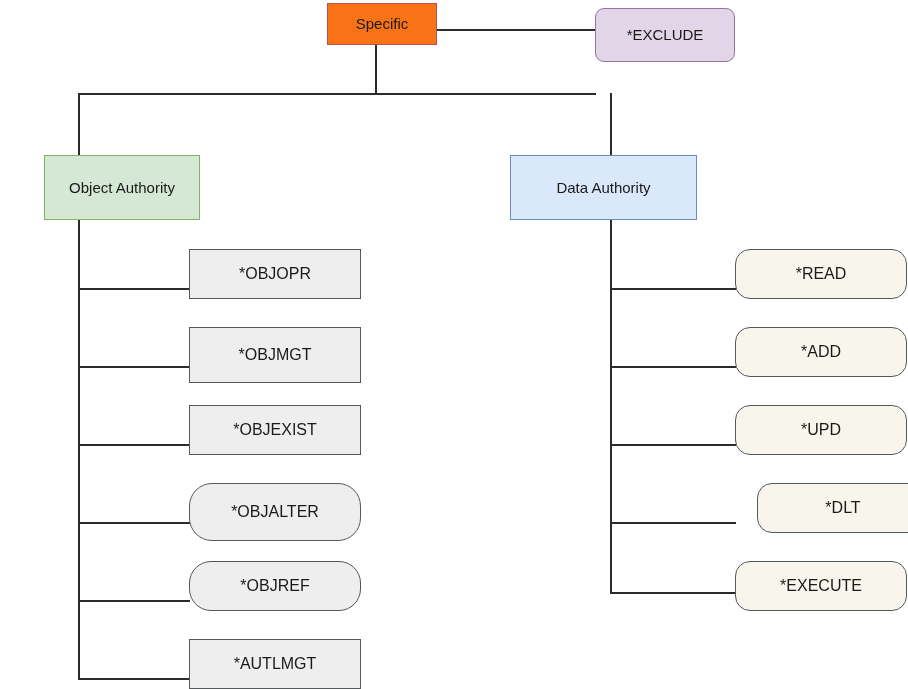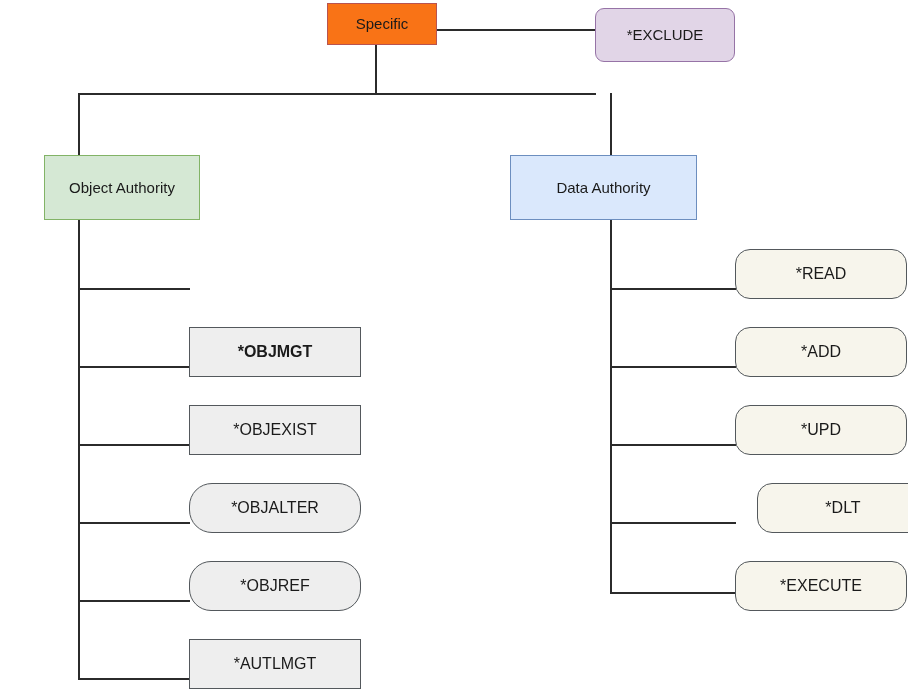--- a/index.html
+++ b/index.html
@@ -110,27 +110,30 @@
   </div>
 
   <div class="node object-auth" style="left:2px; top:155px; width:156px; height:65px;margin-left:42px;">
     <span>Object Authority</span>
   </div>
 
   <div class="node data-auth" style="left:510px; top:155px; width:187px; height:65px;">
     <span>Data Authority</span>
   </div>
 
-  <div class="node leaf-gray" style="left:189px; top:327px; width:172px; height:50px;font-weight:bold;">
+  <div class="node leaf-gray" style="left:189px; top:249px; width:172px; height:50px;">
+    <span>*OBJOPR</span>
+  </div>
+  <div class="node leaf-gray" style="left:189px; top:327px; width:172px; height:56px;">
     <span>*OBJMGT</span>
   </div>
   <div class="node leaf-gray" style="left:189px; top:405px; width:172px; height:50px;align-items:center;">
     <span>*OBJEXIST</span>
   </div>
-  <div class="node leaf-gray" style="left:189px; top:483px; width:172px; height:50px;border-radius:23px;">
+  <div class="node leaf-gray" style="left:189px; top:483px; width:172px; height:58px;border-radius:23px;">
     <span>*OBJALTER</span>
   </div>
   <div class="node leaf-gray" style="left:189px; top:561px; width:172px; height:50px;border-radius:22px;">
     <span>*OBJREF</span>
   </div>
   <div class="node leaf-gray" style="left:189px; top:639px; width:172px; height:50px;">
     <span>*AUTLMGT</span>
   </div>
 
   <div class="node leaf-cream" style="left:735px; top:249px; width:172px; height:50px;">

